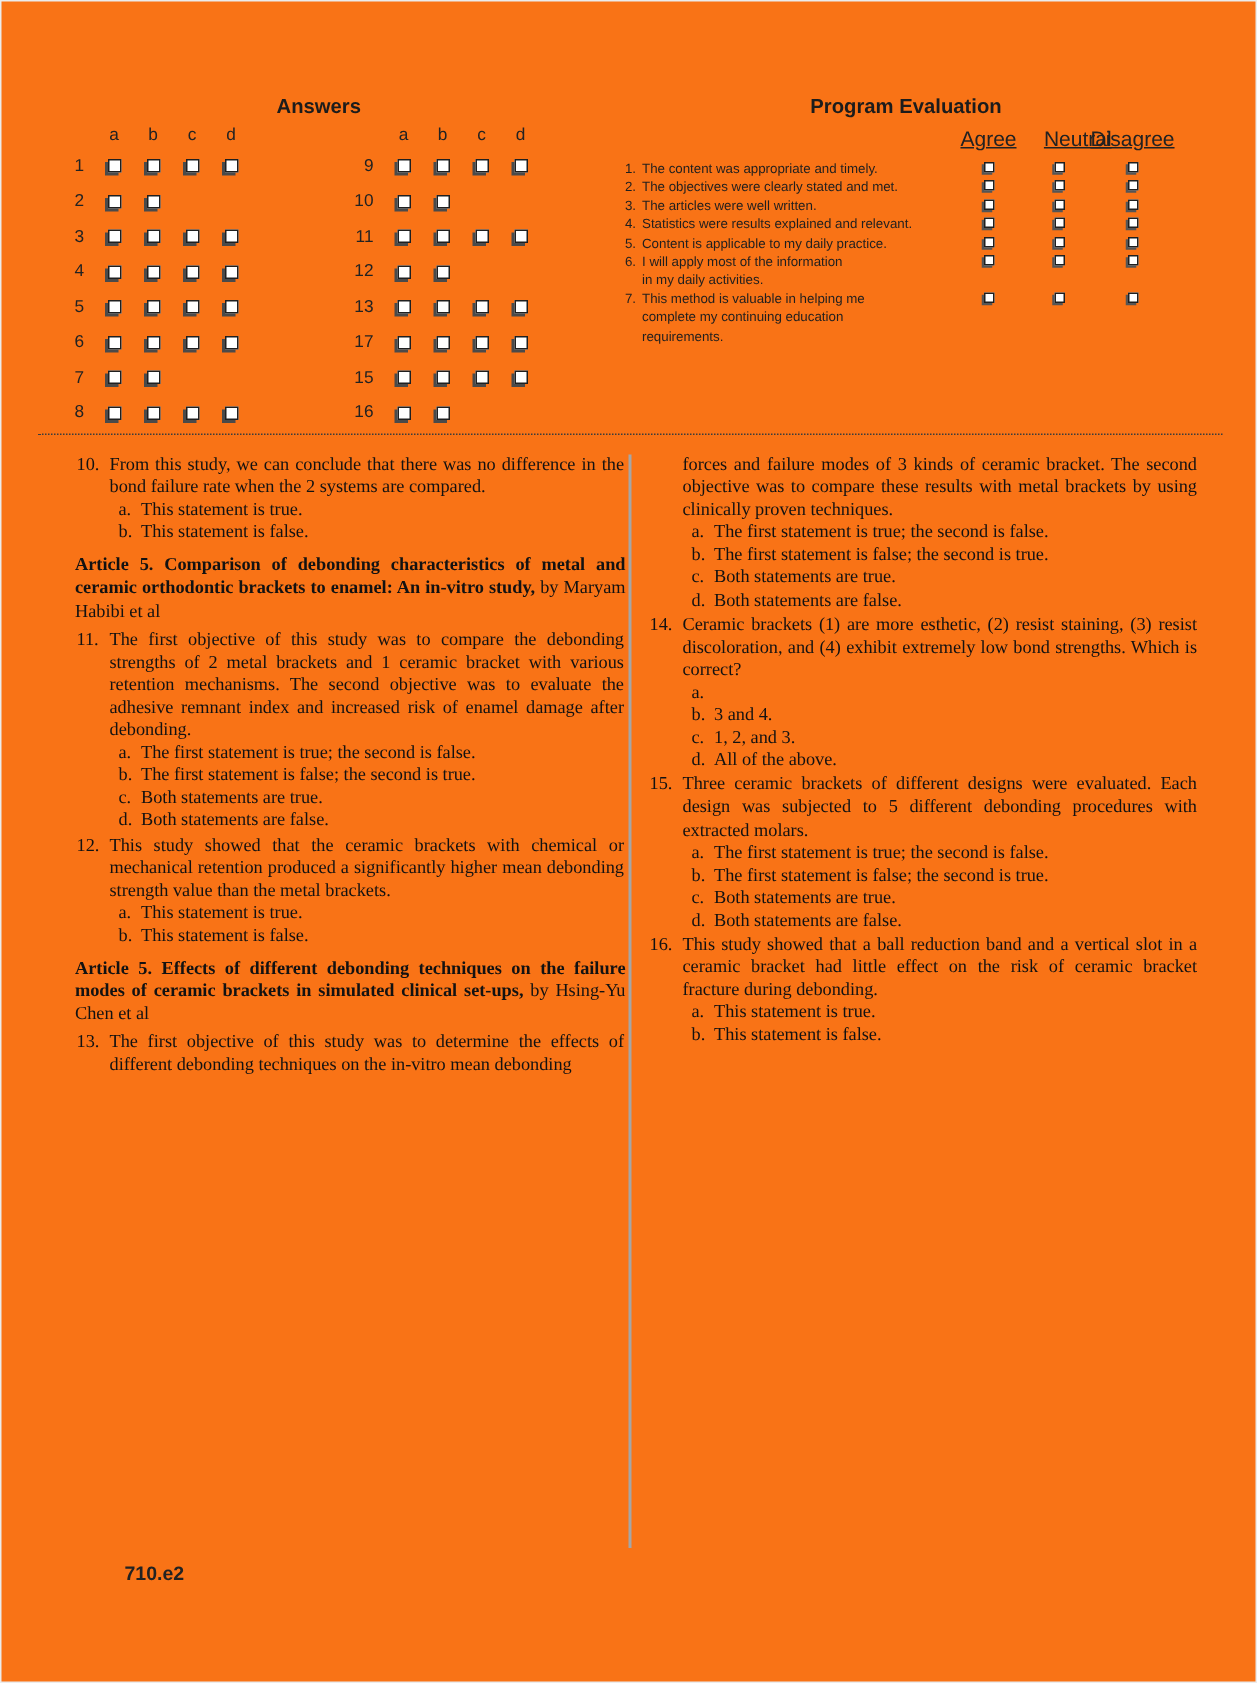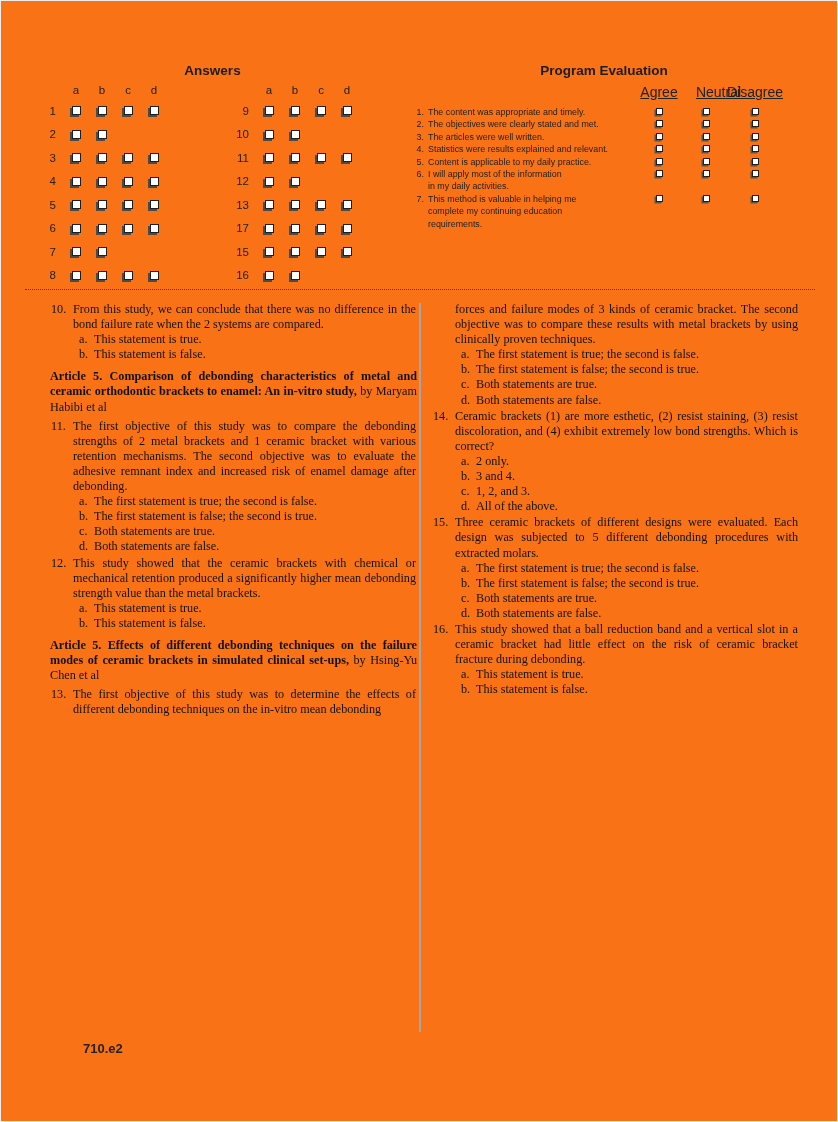--- a/index.html
+++ b/index.html
@@ -461,21 +461,20 @@
           <span class="otext">Both statements are false.</span>
         </div>
       </div>
       <div class="qblock">
         <div class="qrow">
           <span class="qnum">14.</span>
           <span class="qtext">Ceramic brackets (1) are more esthetic, (2) resist staining, (3) resist discoloration, and (4) exhibit extremely low bond strengths. Which is correct?</span>
         </div>
         <div class="opt">
           <span class="olet">a.</span>
-          <span class="otext">2 only.</span>
         </div>
         <div class="opt">
           <span class="olet">b.</span>
           <span class="otext">3 and 4.</span>
         </div>
         <div class="opt">
           <span class="olet">c.</span>
           <span class="otext">1, 2, and 3.</span>
         </div>
         <div class="opt">

